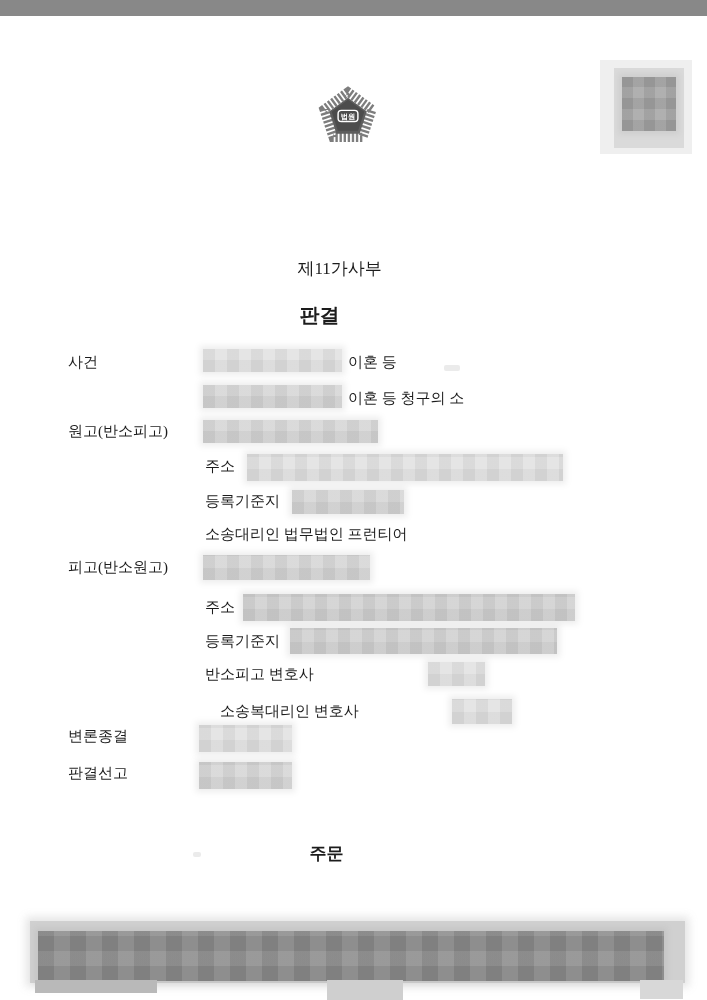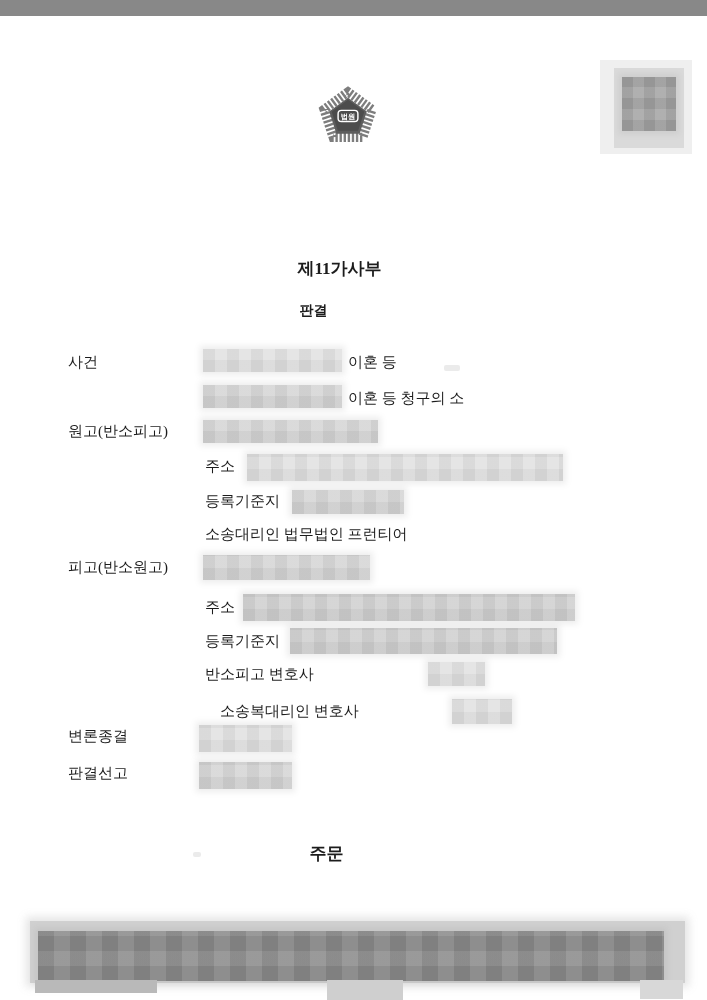--- a/index.html
+++ b/index.html
@@ -6,23 +6,23 @@
   .page{
     position:relative;width:707px;height:1000px;background:#ffffff;
     margin:16px auto;overflow:hidden;
     font-family:"Liberation Serif","DejaVu Serif",serif;
     color:#1c1c1c;
   }
   .abs{position:absolute;}
   .h-court{top:183px;left:50%;transform:translateX(-50%);width:192px;
     font-size:21px;font-weight:bold;text-align:justify;text-align-last:justify;letter-spacing:0;}
   .h-div{top:241px;left:50%;transform:translateX(-50%);width:112px;
-    font-size:17px;font-weight:bold;text-align:justify;text-align-last:justify;}
+    font-size:17px;font-weight:normal;text-align:justify;text-align-last:justify;}
   .h-title{top:286px;left:50%;transform:translateX(-50%);width:108px;
-    font-size:14px;font-weight:bold;text-align:justify;text-align-last:justify;}
+    font-size:20px;font-weight:bold;text-align:justify;text-align-last:justify;}
   .h-order{top:826px;left:50%;transform:translateX(-50%);width:88px;
     font-size:17px;font-weight:bold;text-align:justify;text-align-last:justify;}
   .lbl{left:68px;width:80px;font-size:15px;text-align:justify;text-align-last:justify;}
   .lbl-wide{left:68px;font-size:15px;}
   .txt{font-size:15px;white-space:nowrap;}
   
   .red{position:absolute;
     background-image:
       repeating-linear-gradient(90deg, rgba(0,0,0,0.045) 0 12px, rgba(255,255,255,0.05) 12px 24px),
       repeating-linear-gradient(0deg, rgba(0,0,0,0.035) 0 12px, rgba(255,255,255,0.04) 12px 24px);

